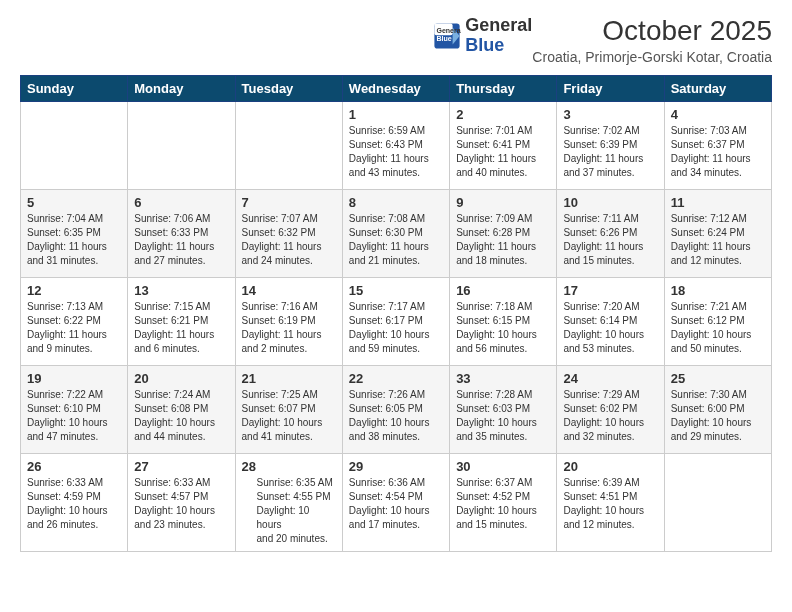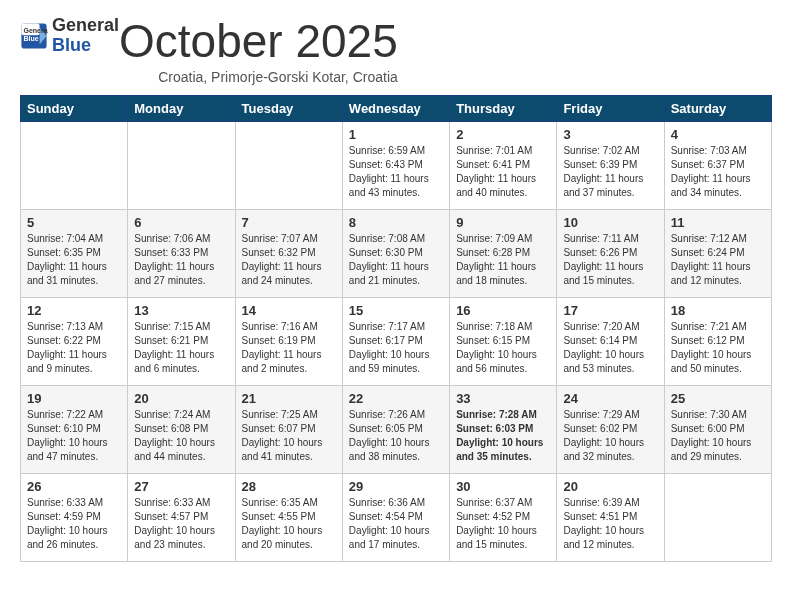--- a/index.html
+++ b/index.html
@@ -6,21 +6,21 @@
     body {
       font-family: Arial, sans-serif;
       background: #fff;
       width: 792px;
       min-height: 612px;
       padding: 16px 20px;
     }
     .header {
       display: flex;
       align-items: flex-start;
-      justify-content: flex-start;
+      justify-content: flex-end;
       margin-bottom: 10px;
     }
     .logo {
       display: flex;
       align-items: center;
       gap: 4px;
     }
     .logo-text {
       font-size: 18px;
       font-weight: bold;
@@ -29,21 +29,21 @@
     .logo-general { color: #333; }
     .logo-blue { color: #2255a4; }
     .logo-icon {
       width: 28px;
       height: 28px;
     }
     .title-block {
       text-align: right;
     }
     .month-title {
-      font-size: 46px;
+      font-size: 28px;
       font-weight: 300;
       color: #333;
       line-height: 1.1;
     }
     .subtitle {
       font-size: 14px;
       color: #555;
       margin-top: 2px;
     }
     .calendar {
@@ -283,21 +283,21 @@
         </td>
         <td>
           <div class="day-number">22</div>
           <div class="day-info" style="white-space: pre-line;">Sunrise: 7:26 AM
 Sunset: 6:05 PM
 Daylight: 10 hours
 and 38 minutes.</div>
         </td>
         <td>
           <div class="day-number">33</div>
-          <div class="day-info" style="white-space: pre-line; font-weight: bold;">Sunrise: 7:28 AM
+          <div class="day-info" style="white-space: pre-line;">Sunrise: 7:28 AM
 Sunset: 6:03 PM
 Daylight: 10 hours
 and 35 minutes.</div>
         </td>
         <td>
           <div class="day-number">24</div>
           <div class="day-info" style="white-space: pre-line;">Sunrise: 7:29 AM
 Sunset: 6:02 PM
 Daylight: 10 hours
 and 32 minutes.</div>
@@ -320,21 +320,21 @@
         </td>
         <td>
           <div class="day-number">27</div>
           <div class="day-info" style="white-space: pre-line;">Sunrise: 6:33 AM
 Sunset: 4:57 PM
 Daylight: 10 hours
 and 23 minutes.</div>
         </td>
         <td>
           <div class="day-number">28</div>
-          <div class="day-info" style="white-space: pre-line;">Sunrise: 6:35 AM
+          <div class="day-info" style="white-space: pre-line; margin-left: 15px;">Sunrise: 6:35 AM
 Sunset: 4:55 PM
 Daylight: 10 hours
 and 20 minutes.</div>
         </td>
         <td>
           <div class="day-number">29</div>
           <div class="day-info" style="white-space: pre-line;">Sunrise: 6:36 AM
 Sunset: 4:54 PM
 Daylight: 10 hours
 and 17 minutes.</div>

